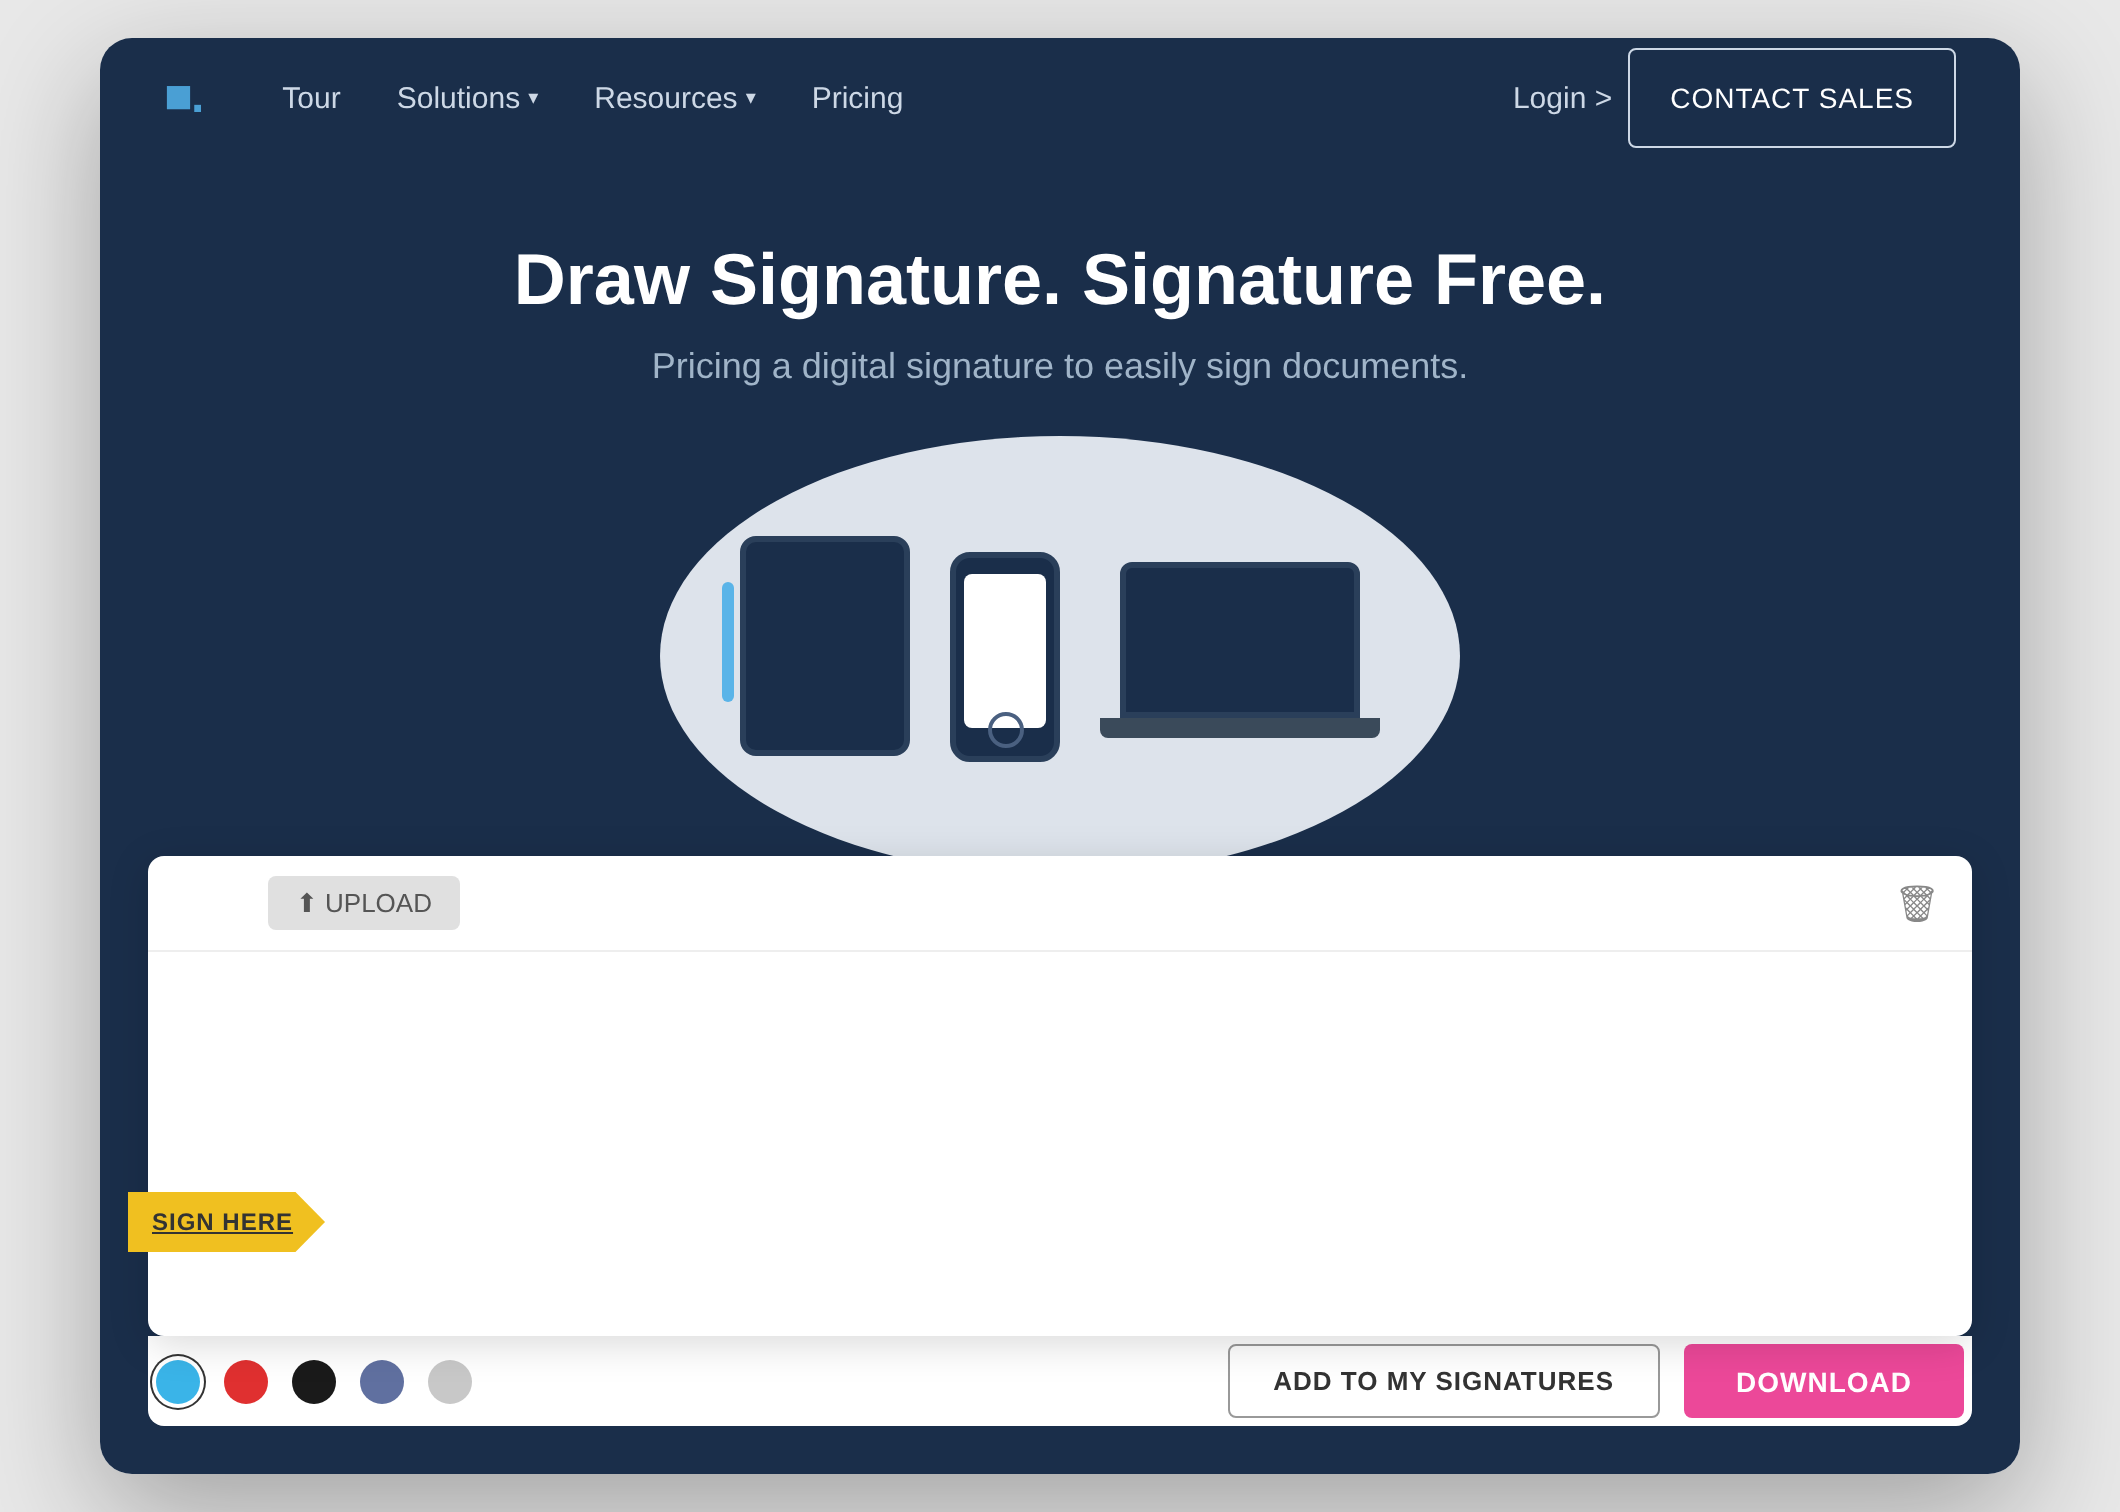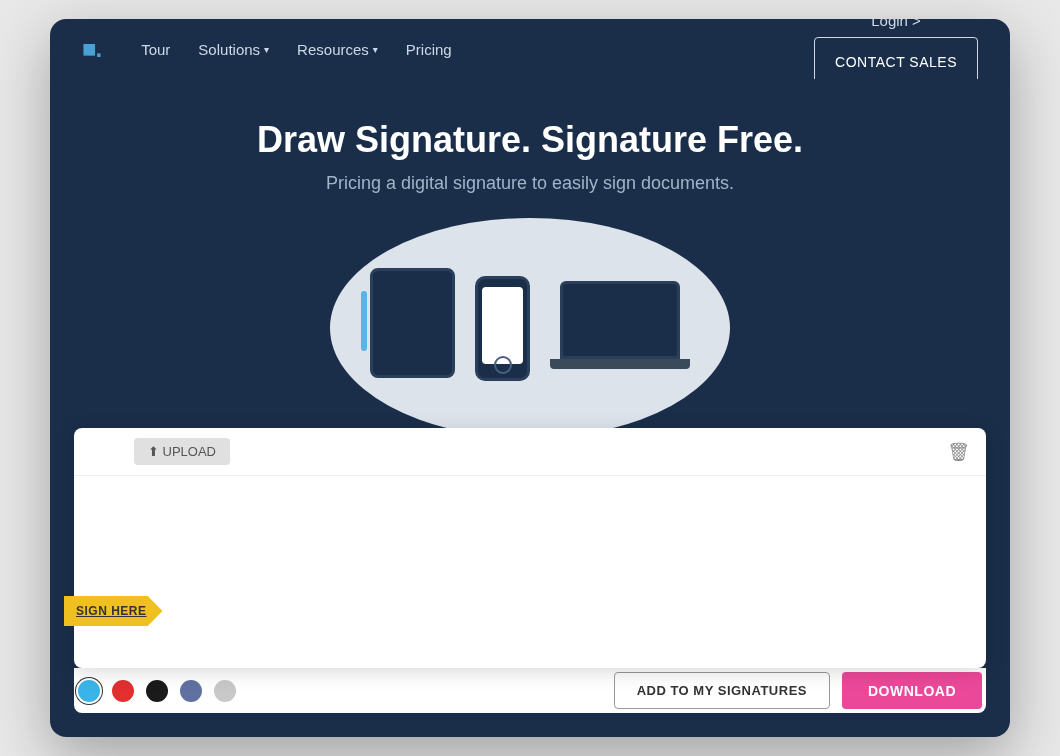--- a/index.html
+++ b/index.html
@@ -51,21 +51,20 @@
       cursor: pointer;
       display: flex;
       align-items: center;
       gap: 4px;
     }
 
     .nav-right {
       display: flex;
       align-items: center;
       gap: 8px;
-      flex-direction: column;
     }
 
     .login-link {
       color: #cdd8e6;
       font-size: 15px;
       cursor: pointer;
     }
 
     .btn-contact {
       border: 1.5px solid #cdd8e6;

